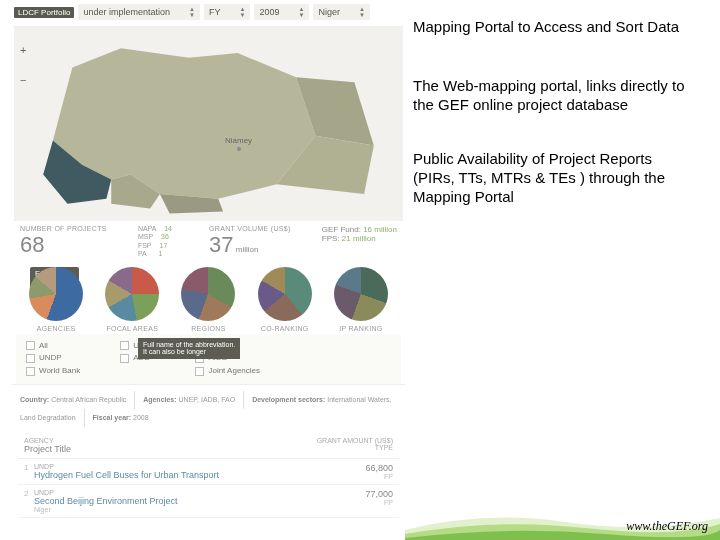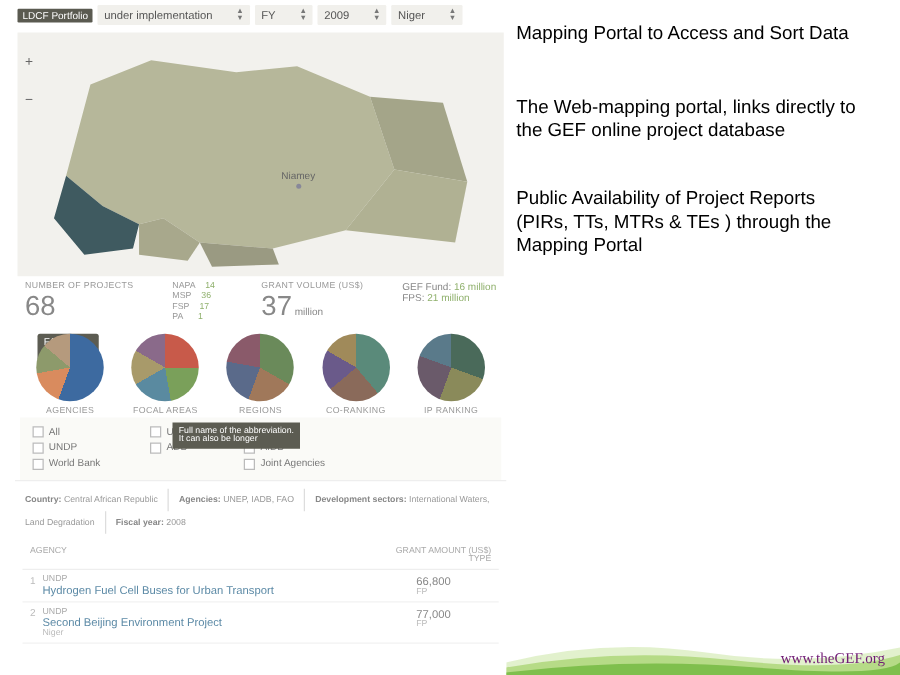--- a/index.html
+++ b/index.html
@@ -55,28 +55,28 @@
 
   
   .table { font-size: 8px; color:#888; padding: 0 6px; }
   .thead { display:flex; justify-content:space-between; text-transform:uppercase; color:#aaa; font-size:7px; padding:4px 6px; border-bottom:1px solid #eee; }
   .trow { display:flex; padding:4px 6px; border-bottom:1px solid #f2f2f2; align-items:flex-start; }
   .rown { width:10px; color:#bbb; }
   .titlecol { flex:1; }
   .titlecol .agency { text-transform:uppercase; font-size:7px; color:#aaa; }
   .titlecol .ptitle { color:#5c8aa6; font-size:9px; }
   .titlecol .country { font-size:7px; color:#bbb; }
-  .amtcol { width:60px; }
+  .amtcol { text-align:right; width:60px; }
   .amtcol .amt { font-size:9px; color:#888; }
   .amtcol .type { font-size:7px; color:#bbb; text-transform:uppercase; }
 
   
   .footer { position:absolute; bottom:0; right:0; width:315px; height:40px; }
   .footer svg { width:100%; height:100%; }
-  .footer-url { position:absolute; bottom:6px; right:12px; font-size:12px; color:#701a75; font-family: Georgia, serif; }
+  .footer-url { position:absolute; bottom:6px; right:12px; font-size:12px; color:#000000; font-style:italic; font-family: Georgia, serif; }
 </style>
 </head>
 <body>
 
 <div class="main">
   <div class="left">
 
     <div class="filters">
       <div class="tag">LDCF Portfolio</div>
       <div class="filter">
@@ -204,20 +204,21 @@
       <span class="divider"></span>
       <b>Development sectors:</b> <span>International Waters, Land Degradation</span>
       <span class="divider"></span>
       <b>Fiscal year:</b> <span>2008</span>
     </div>
 
     <div class="table">
       <div class="thead">
         <div style="flex:1">
             <div>AGENCY</div>
+            <div style="text-transform:none;color:#888;font-size:9px">Project Title</div>
           </div>
         <div style="text-align:right">
             <div>Grant amount (US$)</div>
             <div>TYPE</div>
           </div>
       </div>
       <div class="trow">
         <div class="rown">1</div>
         <div class="titlecol">
           <div class="agency">UNDP</div>

